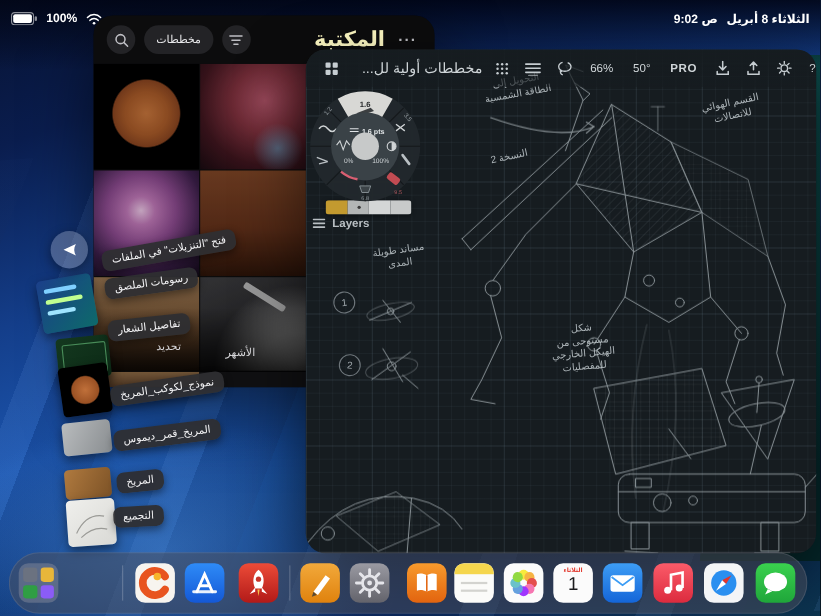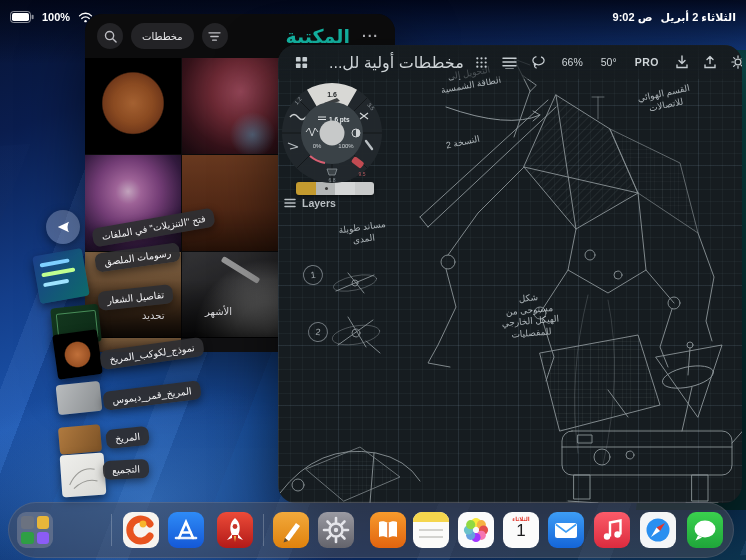--- a/index.html
+++ b/index.html
@@ -23,21 +23,21 @@
   .sb-left,.sb-right{display:flex;align-items:center;gap:8px;}
   
   .window{position:absolute;border-radius:18px;overflow:hidden;box-shadow:0 24px 60px rgba(0,0,0,.55);}
   
   #library{left:85px;top:14px;width:310px;height:338px;background:#0a0a0b;z-index:10;}
   .lib-header{position:absolute;top:0;left:0;right:0;height:44px;display:flex;align-items:center;
     gap:8px;padding:0 12px;background:rgba(13,13,14,.94);z-index:5;}
   .lib-circle{width:26px;height:26px;border-radius:50%;background:#232326;display:flex;align-items:center;justify-content:center;flex:0 0 auto;}
   .lib-pill{height:26px;border-radius:13px;background:#232326;color:#e9e9eb;font-size:10px;
     display:flex;align-items:center;padding:0 11px;flex:0 0 auto;}
-  .lib-title{margin-left:auto;color:#14b8a6;font-size:19px;font-weight:700;}
+  .lib-title{margin-left:auto;color:#fef9c3;font-size:19px;font-weight:700;}
   .lib-more{color:#bfbfc4;font-size:14px;letter-spacing:1px;font-weight:700;padding:0 4px;}
   .ph{position:absolute;filter:brightness(.82);}
   .ph-mars{background:radial-gradient(circle at 50% 47%,#c8763c 0%,#a85a28 28%,#8a4520 43%,#000 45%);}
   .ph-horse{background:radial-gradient(circle at 72% 80%,rgba(110,190,230,.55) 0%,transparent 22%),
             radial-gradient(circle at 60% 35%,#b4556a 0%,#82323f 34%,#41161f 68%,#190a10 100%);}
   .ph-orion{background:radial-gradient(circle at 45% 38%,#ecc6e6 0%,#c078b8 16%,#8c4a8f 40%,#3c1f4a 70%,#120a18 100%);}
   .ph-hills{background:linear-gradient(180deg,#7e4526 0%,#63311a 55%,#2c1409 100%);}
   .ph-dunes{background:linear-gradient(180deg,#9a7752 0%,#6e4c2e 60%,#3c2513 100%);}
   .ph-sat{background:radial-gradient(circle at 88% 95%,#bdbdbd 0%,#8d8d8d 26%,transparent 62%),
           linear-gradient(160deg,#3d3d40,#131315);}
@@ -54,21 +54,21 @@
     background-image:
       linear-gradient(rgba(150,180,200,.05) 1px,transparent 1px),
       linear-gradient(90deg,rgba(150,180,200,.05) 1px,transparent 1px),
       linear-gradient(rgba(150,180,200,.09) 1px,transparent 1px),
       linear-gradient(90deg,rgba(150,180,200,.09) 1px,transparent 1px);
     background-size:12px 12px,12px 12px,60px 60px,60px 60px;}
   .sk-toolbar{position:absolute;top:0;left:0;right:0;height:34px;z-index:6;
     display:flex;align-items:center;gap:0;padding:0 10px;color:#c6cdd1;
     background:linear-gradient(180deg,rgba(22,28,32,.95),rgba(22,28,32,.6));}
   .tb-btn{display:flex;align-items:center;justify-content:center;padding:0 7px;height:100%;}
-  .tb-title{font-size:16px;color:#ced4d7;margin:0 4px;white-space:nowrap;}
+  .tb-title{font-size:13px;color:#ced4d7;margin:0 4px;white-space:nowrap;}
   .tb-sep{width:1px;height:16px;background:rgba(255,255,255,.18);margin:0 5px;}
   .tb-text{font-size:10.5px;padding:0 9px;color:#cfd5d8;}
   .tb-pro{font-weight:700;letter-spacing:.5px;}
   .spacer{flex:1;}
   .ann{position:absolute;color:#c6ced2;opacity:.85;font-size:9px;line-height:1.3;
     white-space:pre-line;text-align:center;z-index:3;}
   .circ{position:absolute;width:18px;height:18px;border:1px solid rgba(190,200,206,.65);border-radius:50%;
     color:#c4ccd0;font-size:9px;display:flex;align-items:center;justify-content:center;z-index:3;opacity:.8;}
   .palette{position:absolute;left:18px;top:137px;width:78px;height:13px;border-radius:3px;
     overflow:hidden;display:flex;z-index:6;box-shadow:0 1px 4px rgba(0,0,0,.5);}
@@ -113,37 +113,37 @@
       </svg>
       <span>100%</span>
       <svg width="15" height="12" viewBox="0 0 20 15">
         <path d="M2,6 A11,11 0 0 1 18,6" fill="none" stroke="#fff" stroke-width="1.8" stroke-linecap="round"></path>
         <path d="M5,9.5 A7,7 0 0 1 15,9.5" fill="none" stroke="#fff" stroke-width="1.8" stroke-linecap="round"></path>
         <circle cx="10" cy="13" r="1.6" fill="#fff"></circle>
       </svg>
     </div>
     <div class="sb-right">
       <span>9:02 ص</span>
-      <span>الثلاثاء 2 أبريل</span>
+      <span>الثلاثاء 8 أبريل</span>
     </div>
   </div>
 
   <div id="library" class="window">
 
     <div class="ph ph-mars" style="left:0;top:44px;width:96px;height:96px"></div>
     <div class="ph ph-horse" style="left:97px;top:44px;width:98px;height:96px"></div>
     <div class="ph ph-orion" style="left:0;top:141px;width:96px;height:96px"></div>
     <div class="ph ph-hills" style="left:97px;top:141px;width:98px;height:96px"></div>
     <div class="ph ph-dunes" style="left:0;top:238px;width:96px;height:85px"></div>
     <div class="ph ph-sat" style="left:97px;top:238px;width:98px;height:85px"></div>
     <div class="ph ph-site" style="left:0;top:324px;width:96px;height:14px"></div>
     <div class="ph ph-darkrow" style="left:97px;top:324px;width:98px;height:14px"></div>
     <div class="lib-fade"></div>
     <div class="lib-tab" style="left:57px;top:296px">تحديد</div>
-    <div class="lib-tab" style="left:120px;top:292px">الأشهر</div>
+    <div class="lib-tab" style="left:120px;top:302px">الأشهر</div>
 
     <div class="lib-header">
       <div class="lib-circle">
         <svg width="13" height="13" viewBox="0 0 14 14">
           <circle cx="6" cy="6" r="4.4" fill="none" stroke="#bfbfc4" stroke-width="1.5"></circle>
           <line x1="9.4" y1="9.4" x2="13" y2="13" stroke="#bfbfc4" stroke-width="1.5" stroke-linecap="round"></line>
         </svg>
       </div>
       <div class="lib-pill" dir="rtl">مخططات</div>
       <div class="lib-circle">

